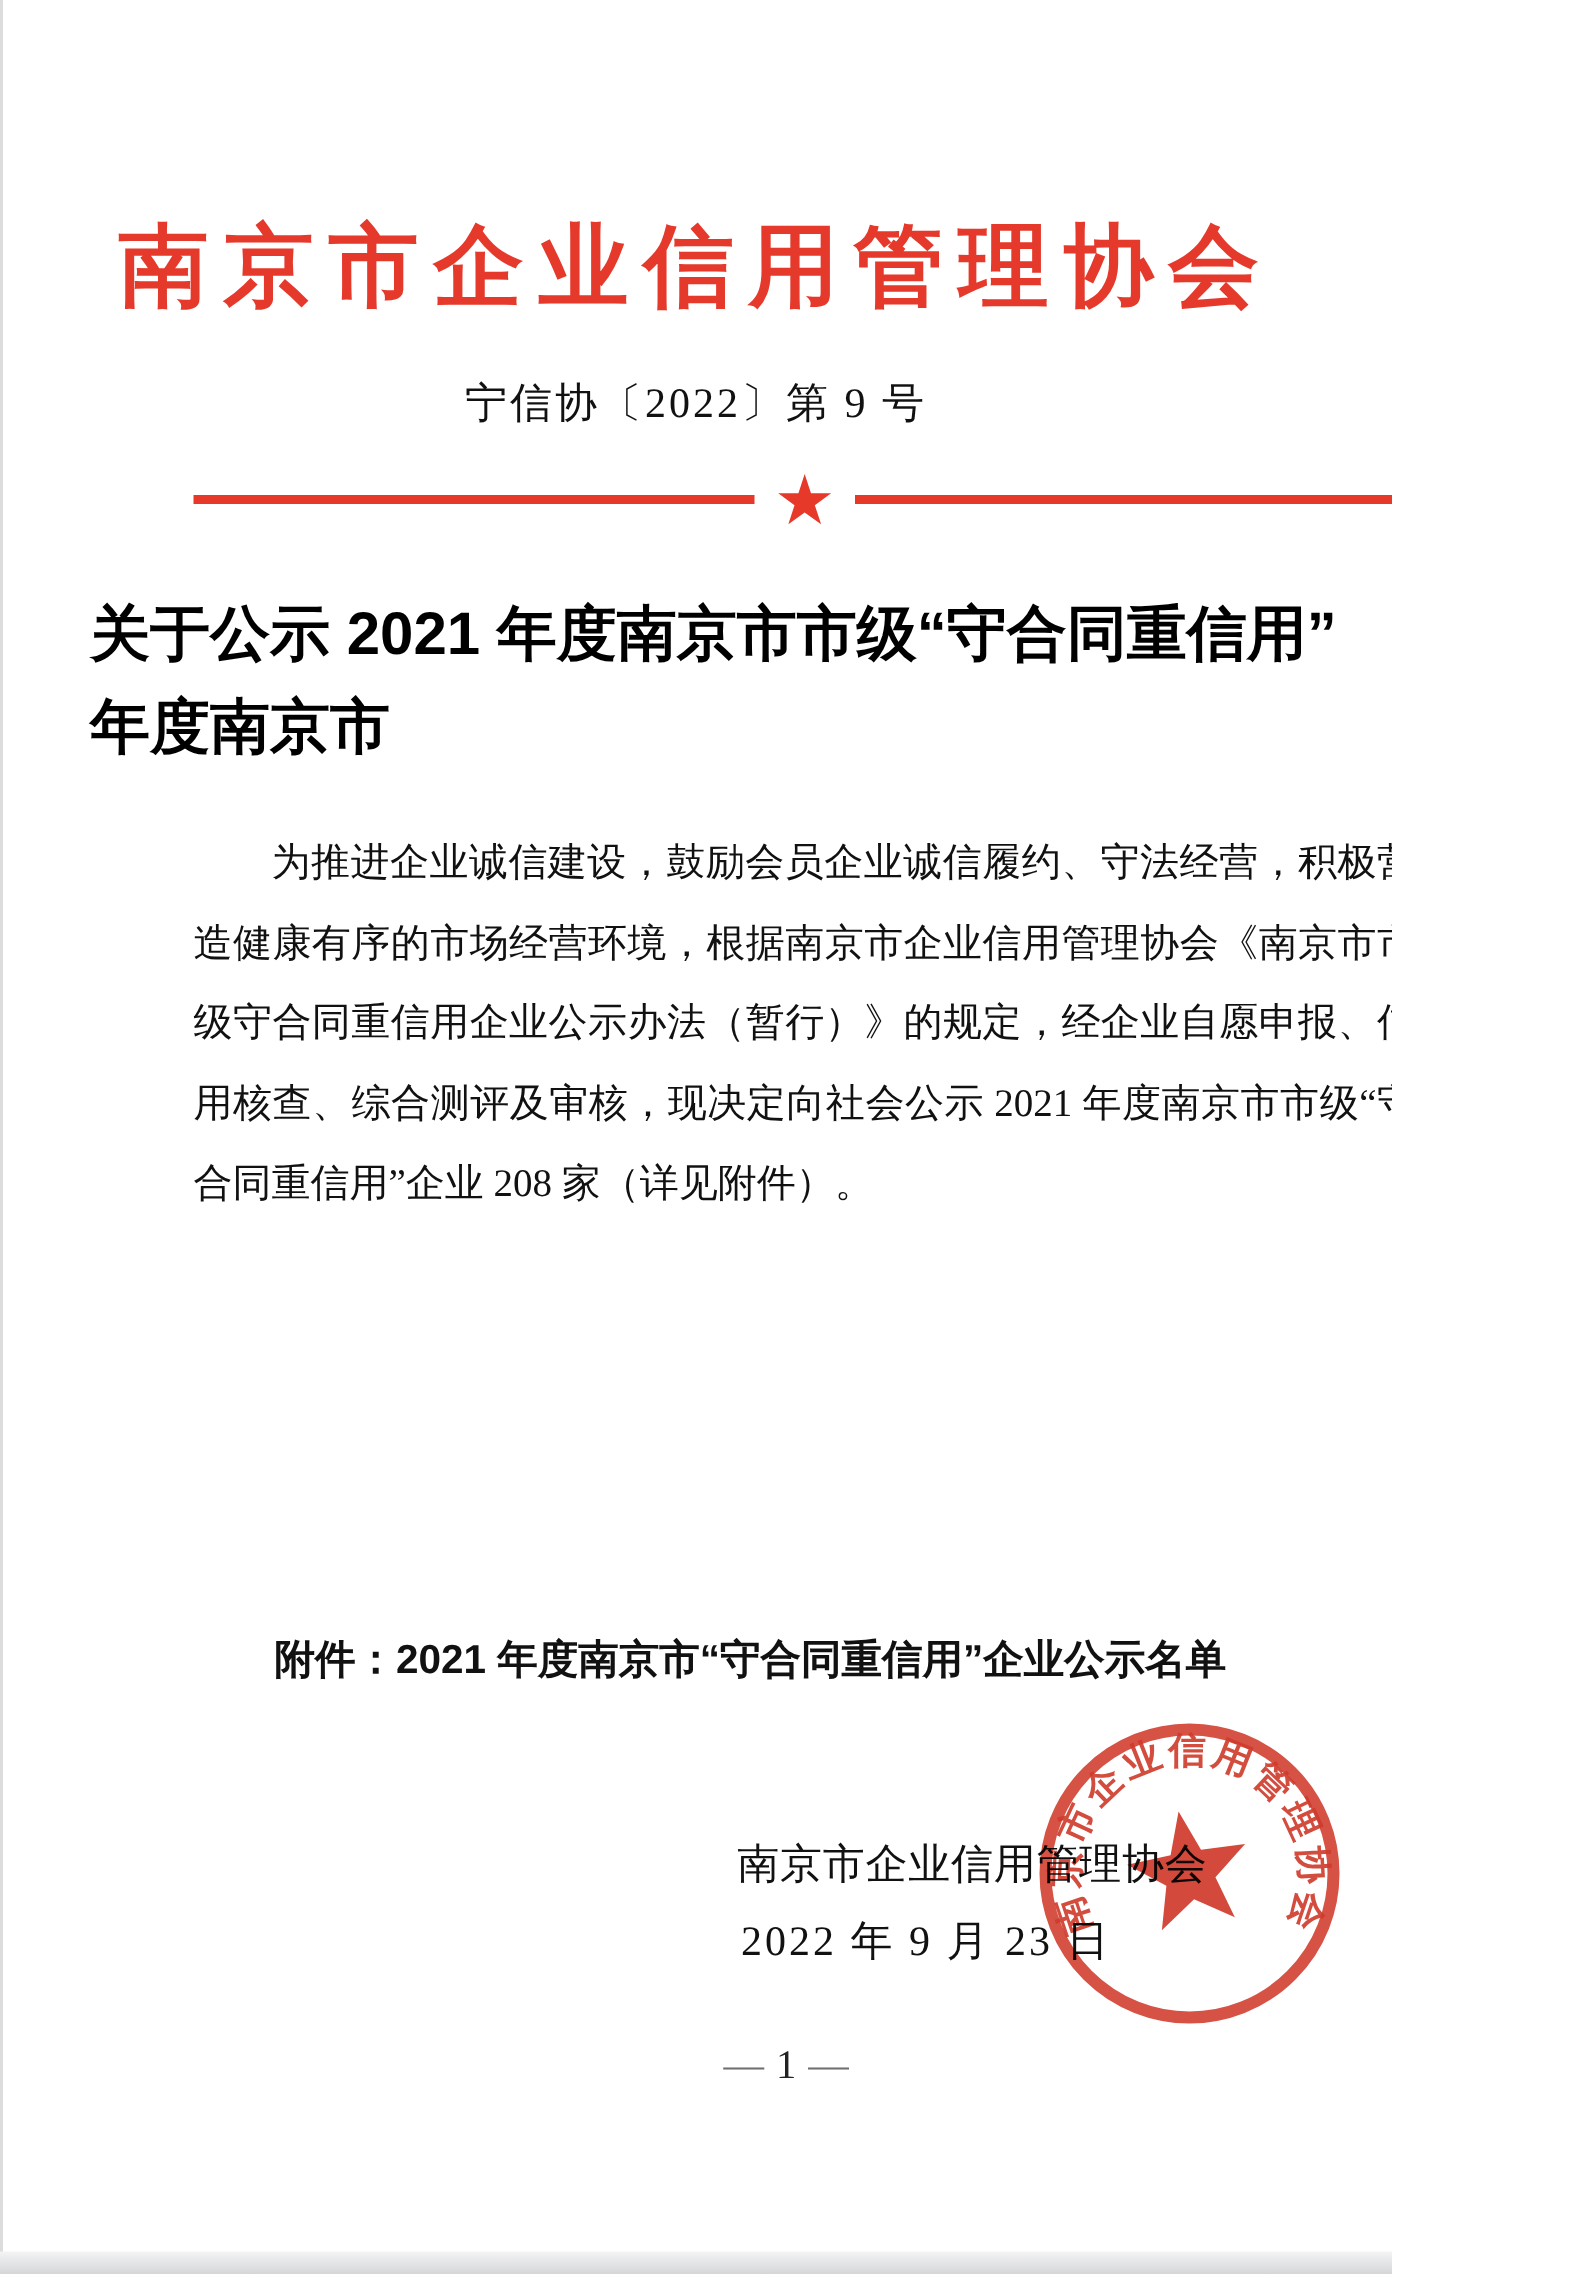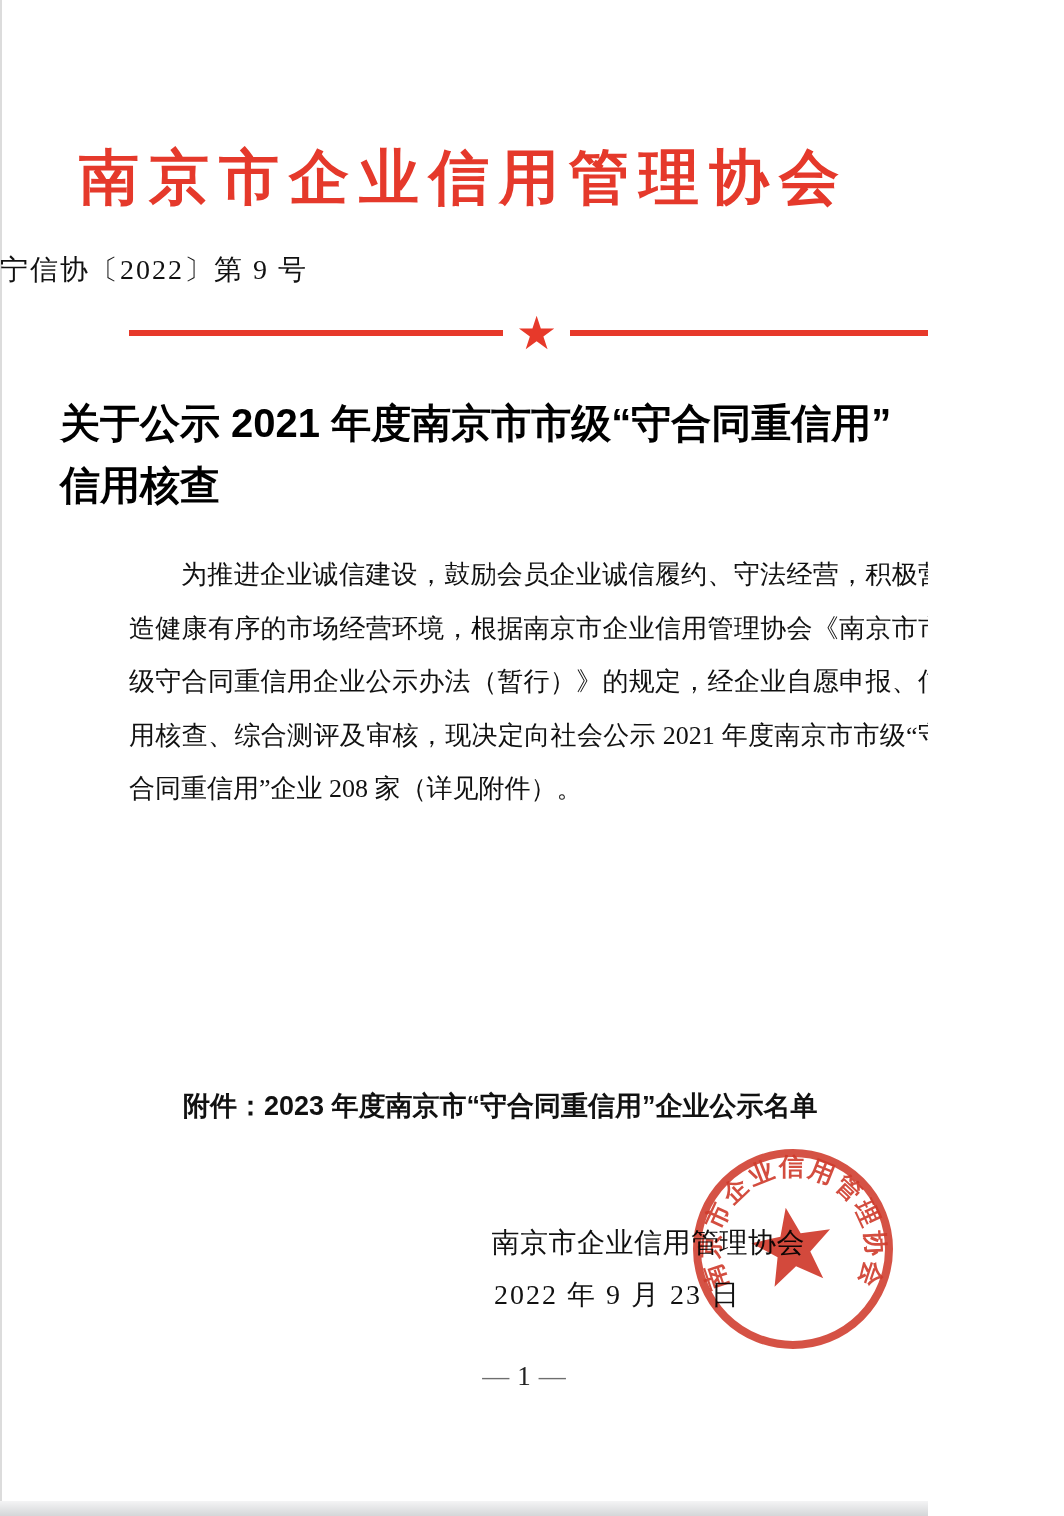--- a/index.html
+++ b/index.html
@@ -24,21 +24,21 @@
     text-align:center;
     font-family:"Liberation Sans","DejaVu Sans",sans-serif;
     font-weight:900;
     font-size:60px;line-height:64px;
     letter-spacing:10px;
     color:var(--title-red,#e5392b);
     white-space:nowrap;
   }
   .doc-number{
     position:absolute;top:254px;left:0;width:100%;
-    text-align:left;
+    text-align:center;
     font-size:28px;line-height:32px;
     letter-spacing:2px;
     color:#111;
   }
   .rule-row{
     position:absolute;top:310px;left:129px;width:815px;height:46px;
     display:flex;align-items:center;
   }
   .rule-line{
     flex:1;height:6px;
@@ -117,28 +117,28 @@
   <div class="doc-number">宁信协〔2022〕第 9 号</div>
 
   <div class="rule-row">
     <div class="rule-line"></div>
     <div class="rule-star">★</div>
     <div class="rule-line"></div>
   </div>
 
   <div class="doc-heading">
     <div>关于公示 2021 年度南京市市级“守合同重信用”</div>
-    <div>信用核查</div>
+    <div>年度南京市</div>
   </div>
 
   <div class="body-text">
     <p>为推进企业诚信建设，鼓励会员企业诚信履约、守法经营，积极营造健康有序的市场经营环境，根据南京市企业信用管理协会《南京市市级守合同重信用企业公示办法（暂行）》的规定，经企业自愿申报、信用核查、综合测评及审核，现决定向社会公示 2021 年度南京市市级“守合同重信用”企业 208 家（详见附件）。</p>
   </div>
 
-  <div class="attachment-line">附件：2023 年度南京市“守合同重信用”企业公示名单</div>
+  <div class="attachment-line">附件：2021 年度南京市“守合同重信用”企业公示名单</div>
 
   <div class="signature-org">南京市企业信用管理协会</div>
 
   <div class="signature-date">2022 年 9 月 23 日</div>
 
   <svg class="seal" viewBox="0 0 212 212" xmlns="http://www.w3.org/2000/svg">
     <circle cx="106" cy="106" r="96" fill="none" stroke="#cf3a2b" stroke-width="8" opacity="0.88"></circle>
     <polygon points="106,64 116.3,91.8 145.9,93 122.6,111.4 130.7,140 106,123.5 81.3,140 89.4,111.4 66.1,93 95.7,91.8" transform="rotate(-10 106 106)" fill="#cf3a2b" opacity="0.92"></polygon>
     <defs>
       <path id="sealArc" d="M 38.9 137.3 A 74 74 0 1 1 173.1 137.3" fill="none"></path>

